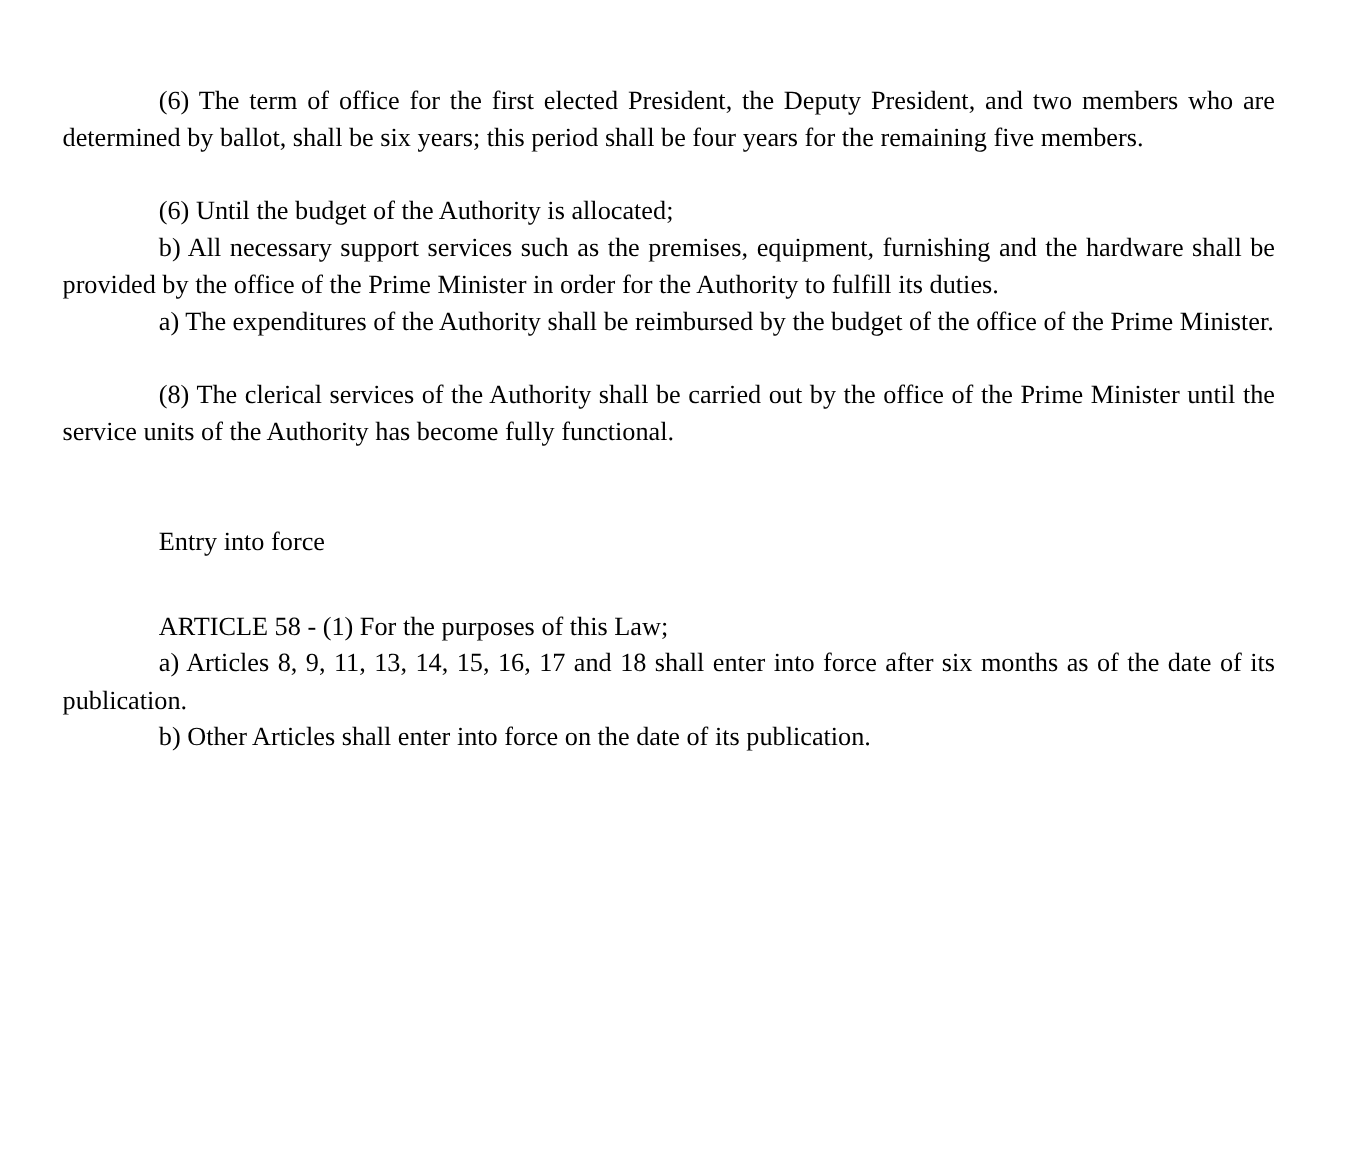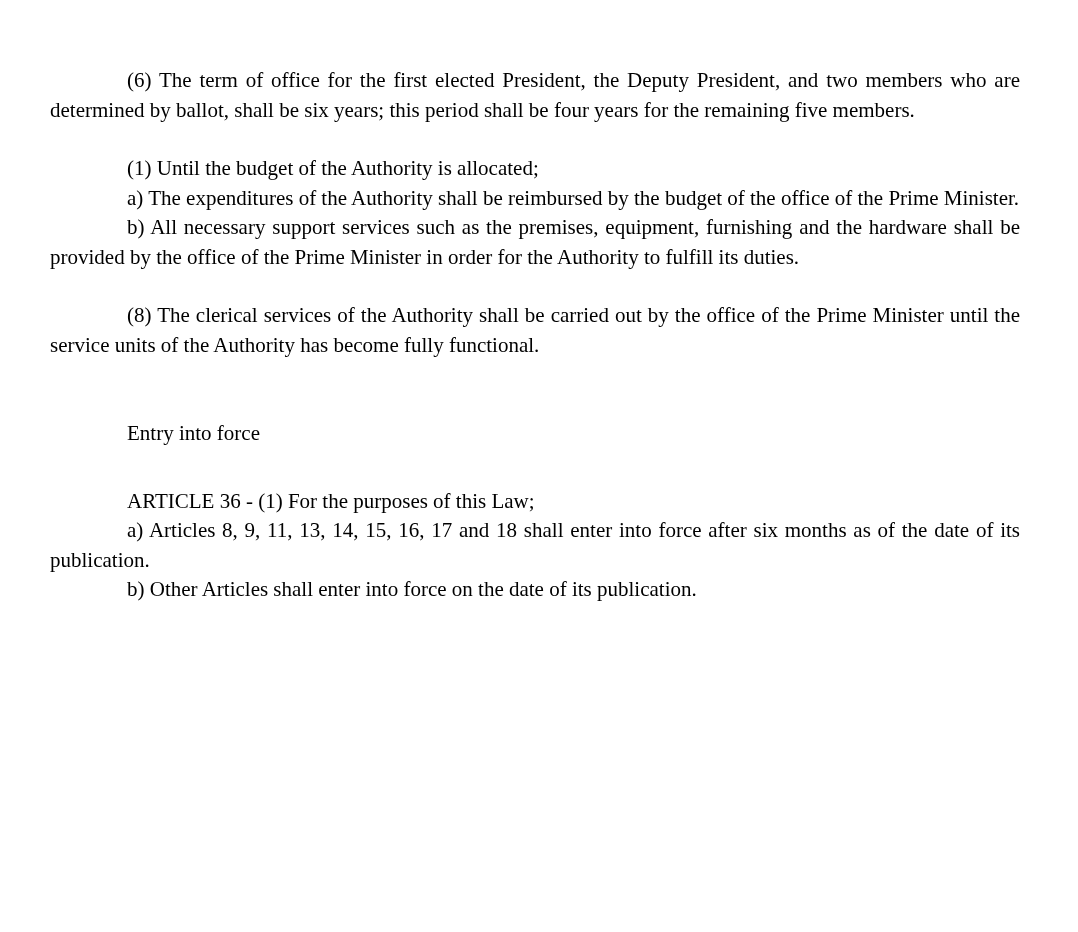--- a/index.html
+++ b/index.html
@@ -39,21 +39,21 @@
   .gap-line           { margin-top: 29px; }
   .gap-double         { margin-top: 59px; }
   .gap-after-heading-lg { margin-top: 38px; }
   .gap-after-heading  { margin-top: 28px; }
 </style>
 </head>
 <body>
 
 <div class="page">
     <p class="para gap-none"><span>(6) The term of office for the first elected President, the Deputy President, and two members who are determined by ballot, shall be six years; this period shall be four years for the remaining five members.</span></p>
-    <p class="para gap-line"><span>(1) Until the budget of the Authority is allocated;</span></p>
+    <p class="para gap-line"><span>(6) Until the budget of the Authority is allocated;</span></p>
+    <p class="para gap-none"><span>b) All necessary support services such as the premises, equipment, furnishing and the hardware shall be provided by the office of the Prime Minister in order for the Authority to fulfill its duties.</span></p>
     <p class="para gap-none"><span>a) The expenditures of the Authority shall be reimbursed by the budget of the office of the Prime Minister.</span></p>
-    <p class="para gap-none"><span>b) All necessary support services such as the premises, equipment, furnishing and the hardware shall be provided by the office of the Prime Minister in order for the Authority to fulfill its duties.</span></p>
     <p class="para gap-line"><span>(8) The clerical services of the Authority shall be carried out by the office of the Prime Minister until the service units of the Authority has become fully functional.</span></p>
     <p class="para heading gap-double"><span class="bold">Entry into force</span></p>
-    <p class="para gap-after-heading-lg"><span class="bold">ARTICLE 36</span><span> - (1) For the purposes of this Law;</span></p>
+    <p class="para gap-after-heading-lg"><span class="bold">ARTICLE 58</span><span> - (1) For the purposes of this Law;</span></p>
     <p class="para gap-none"><span>a) Articles 8, 9, 11, 13, 14, 15, 16, 17 and 18 shall enter into force after six months as of the date of its publication.</span></p>
     <p class="para gap-none"><span>b) Other Articles shall enter into force on the date of its publication.</span></p>
   </div>
 
 </body></html>

